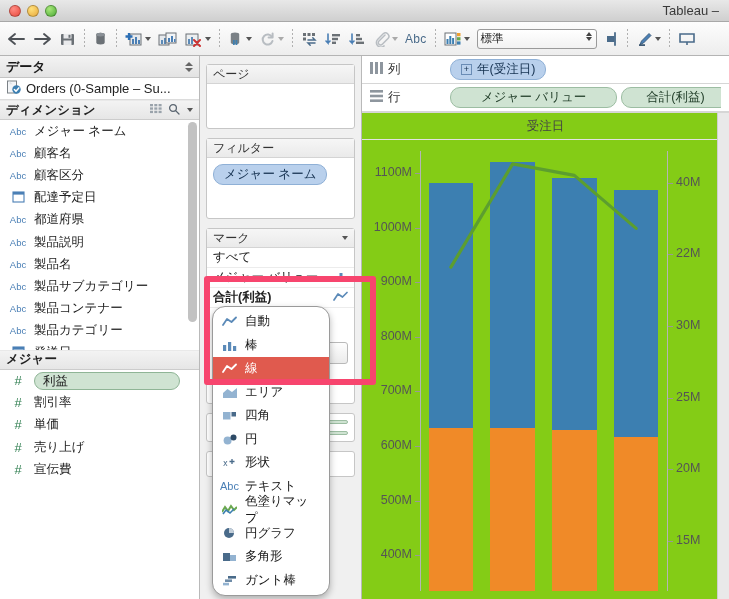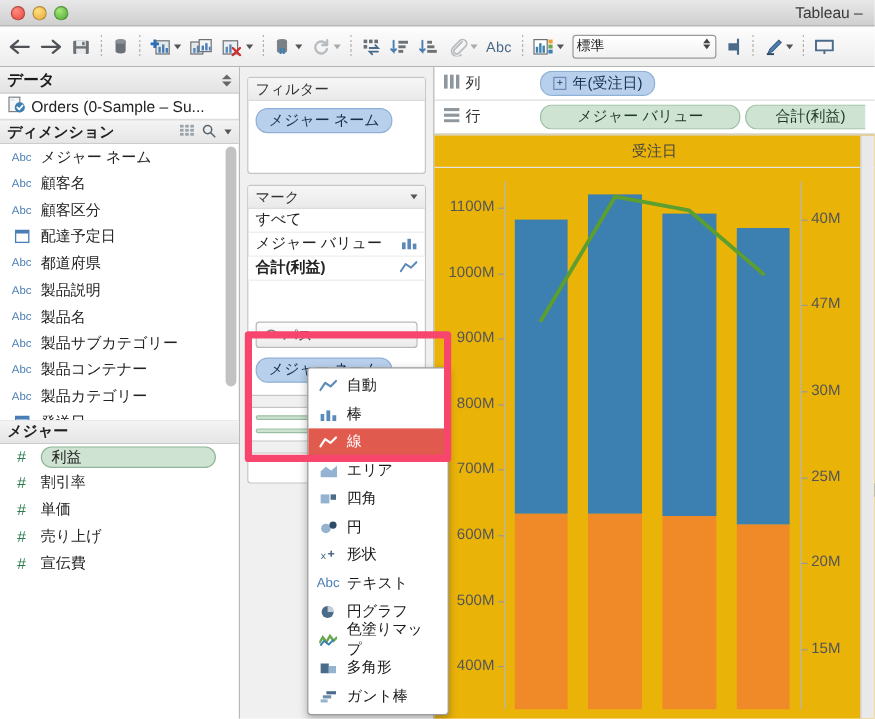--- a/index.html
+++ b/index.html
@@ -97,41 +97,41 @@
   .marks-row.sel { background:#fff; font-weight:bold; }
   .btn-shelf { border:1px solid #b9b9b9; background:linear-gradient(#fdfdfd,#ebebeb);
                border-radius:3px; height:22px; display:flex; align-items:center; gap:5px;
                padding:0 5px; font-size:12px; color:#444; }
   
   #vizpane { flex:1; display:flex; flex-direction:column; background:#fff; min-width:0; }
   .shelf-row { height:28px; display:flex; align-items:center; gap:8px;
                padding:0 8px; border-bottom:1px solid #d6d6d6; background:#fff;}
   .shelf-label { display:flex; align-items:center; gap:5px; width:72px; font-size:12.5px; color:#333;}
   .shelf-slot { flex:1; display:flex; align-items:center; gap:4px; overflow:hidden;}
-  #viz { flex:1; position:relative; background:#eab308; border-top:1px solid #d6d6d6; overflow:hidden;}
+  #viz { flex:1; position:relative; background:#84cc16; border-top:1px solid #d6d6d6; overflow:hidden;}
   #viz-title { text-align:center; font-size:12.5px; color:#444; padding:5px 0 4px;
                border-bottom:1px solid #e2e2e2; }
   #plot { position:absolute; left:0; right:0; top:30px; bottom:0; }
   .axis-line { position:absolute; background:#b5b5b5; }
   .tick { position:absolute; font-size:12.5px; color:#555; white-space:nowrap; }
   .tickmark { position:absolute; width:5px; height:1px; background:#999; }
   .bar { position:absolute; }
   .bar.blue { background:#3c7fb1; }
   .bar.orange { background:#f08a28; }
   svg#line { position:absolute; left:0; top:0; overflow:visible; }
   .axis-title { position:absolute; font-size:12px; color:#555;
                 writing-mode:vertical-rl; }
   
   #rightstrip { position:absolute; right:0; top:0; bottom:0; width:12px; background:#e9e9e9;
                 border-left:1px solid #cfcfcf; }
   
   #dropdown {
     position:absolute; left:212px; top:306px; width:118px;
-    background:#fff; border:1px solid #9a9a9a; border-radius:3px;
-    box-shadow:0 3px 7px rgba(0,0,0,.28); z-index:40; padding:3px 0;margin-left:44px;
+    background:#fff; border:1px solid #9a9a9a; border-radius:13px;
+    box-shadow:0 3px 7px rgba(0,0,0,.28); z-index:40; padding:3px 0;
   }
   .dd-item { height:23.5px; display:flex; align-items:center; gap:7px; padding:0 8px;
              font-size:12.5px; color:#1a1a1a; }
   .dd-item.sel { background:#e05a4e; color:#fff; }
   .dd-ic { width:17px; display:flex; align-items:center; justify-content:center; flex:none; }
   
   #annot { position:absolute; left:204px; top:276px; width:172px; height:109px;
            border:6px solid #f7456e; border-radius:3px; z-index:60; pointer-events:none; }
 </style>
 </head>
@@ -422,20 +422,26 @@
           <span class="fname">売り上げ</span>
         </div>
         <div class="field">
           <span class="ftype num">#</span>
           <span class="fname">宣伝費</span>
         </div>
       </div>
   </div>
 
   <div id="cardpane">
+    <div class="card">
+      <div class="card-title">
+        <span>ページ</span>
+      </div>
+      <div class="card-body" style="height:44px"></div>
+    </div>
 
     <div class="card">
       <div class="card-title">
         <span>フィルター</span>
       </div>
       <div class="card-body" style="height:60px">
         <span class="pill blue">メジャー ネーム</span>
       </div>
     </div>
 
@@ -550,21 +556,21 @@
           <div class="tick" style="right: 317px; top: 240.497px; text-align: right;">700M</div>
           <div class="tickmark" style="left:53px;top:303.1552795031056px;"></div>
           <div class="tick" style="right: 317px; top: 295.155px; text-align: right;">600M</div>
           <div class="tickmark" style="left:53px;top:357.81366459627327px;"></div>
           <div class="tick" style="right: 317px; top: 349.814px; text-align: center;">500M</div>
           <div class="tickmark" style="left:53px;top:412.47204968944095px;"></div>
           <div class="tick" style="right: 317px; top: 404.472px; text-align: right;">400M</div>
           <div class="tickmark" style="left:306px;top:39.5309446254072px;"></div>
           <div class="tick" style="left: 314px; top: 31.5309px;">40M</div>
           <div class="tickmark" style="left:306px;top:111.19218241042348px;"></div>
-          <div class="tick" style="left: 314px; top: 103.192px;">47M</div>
+          <div class="tick" style="left: 314px; top: 103.192px;">22M</div>
           <div class="tickmark" style="left:306px;top:182.85342019543978px;"></div>
           <div class="tick" style="left: 314px; top: 174.853px;">30M</div>
           <div class="tickmark" style="left:306px;top:254.51465798045604px;"></div>
           <div class="tick" style="left: 314px; top: 246.515px;">25M</div>
           <div class="tickmark" style="left:306px;top:326.1758957654723px;"></div>
           <div class="tick" style="left: 314px; top: 318.176px;">20M</div>
           <div class="tickmark" style="left:306px;top:397.8371335504886px;"></div>
           <div class="tick" style="left: 314px; top: 389.837px;">15M</div>
           <div class="axis-title" style="left: 353px; top: 250px;">利益</div>
           <div class="axis-title" style="left: 1px; top: 263.2px; font-size: 11px; color: rgb(119, 119, 119);"></div>
@@ -648,35 +654,35 @@
       <span>形状</span>
     </div>
     <div class="dd-item">
       <span class="dd-ic">
         <span style="font-size:11px;color:#4a7fb5;">Abc</span>
       </span>
       <span>テキスト</span>
     </div>
     <div class="dd-item">
       <span class="dd-ic">
+        <svg width="15" height="11" viewBox="0 0 15 11">
+          <path d="M0 8 L3 3 L6 7 L9 2 L12 6 L15 3" stroke="#6aa84f" stroke-width="2" fill="none"></path>
+          <path d="M1 10 L4 6 L8 9 L12 5" stroke="#3c7fb1" stroke-width="1.6" fill="none"></path>
+        </svg>
+      </span>
+      <span>色塗りマップ</span>
+    </div>
+    <div class="dd-item">
+      <span class="dd-ic">
         <svg width="13" height="12" viewBox="0 0 13 12">
           <circle cx="6" cy="6" r="5" fill="#4a6b8a"></circle>
           <path d="M6 6 L6 1 A5 5 0 0 1 11 6 Z" fill="#c3cfda"></path>
         </svg>
       </span>
       <span>円グラフ</span>
-    </div>
-    <div class="dd-item">
-      <span class="dd-ic">
-        <svg width="15" height="11" viewBox="0 0 15 11">
-          <path d="M0 8 L3 3 L6 7 L9 2 L12 6 L15 3" stroke="#6aa84f" stroke-width="2" fill="none"></path>
-          <path d="M1 10 L4 6 L8 9 L12 5" stroke="#3c7fb1" stroke-width="1.6" fill="none"></path>
-        </svg>
-      </span>
-      <span>色塗りマップ</span>
     </div>
     <div class="dd-item">
       <span class="dd-ic">
         <svg width="14" height="11" viewBox="0 0 14 11">
           <path d="M0 2 L7 2 L7 10 L0 10 Z" fill="#4a6b8a"></path>
           <path d="M7 4 L13 4 L13 10 L7 10 Z" fill="#93b3d1"></path>
         </svg>
       </span>
       <span>多角形</span>
     </div>

